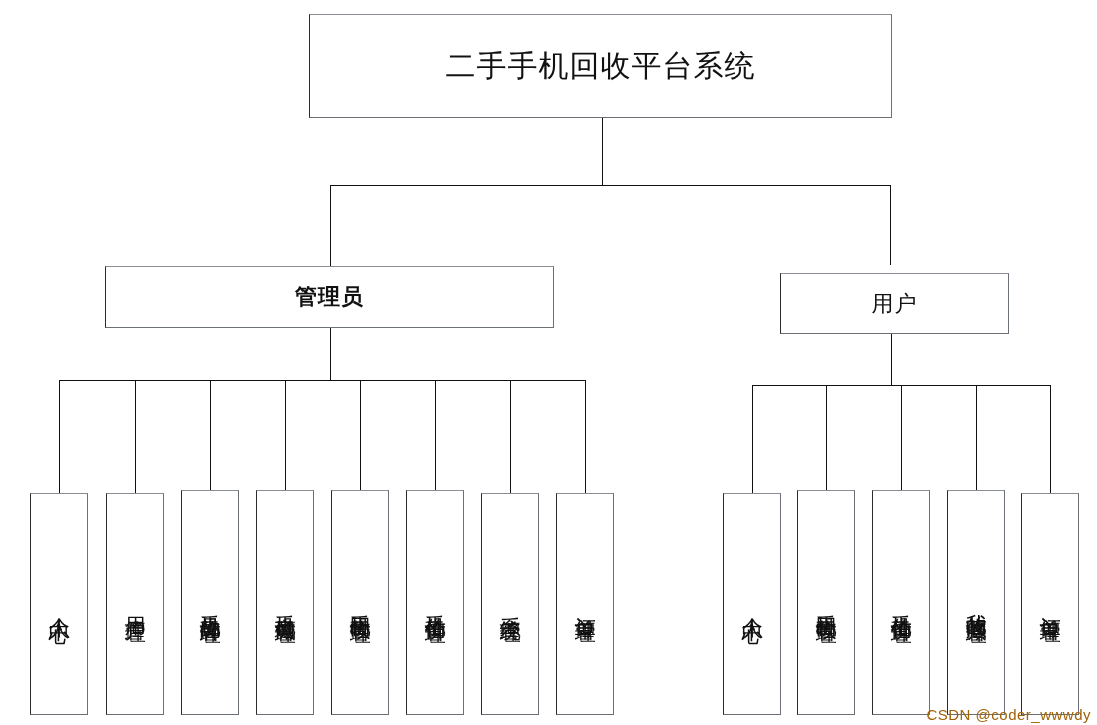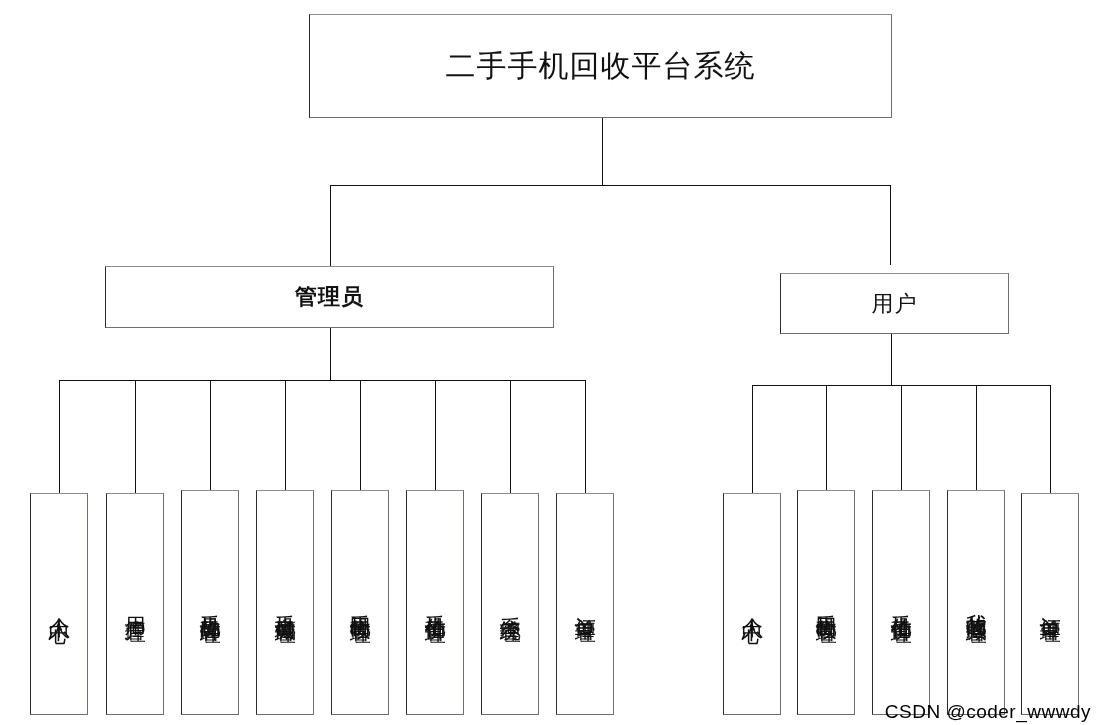--- a/index.html
+++ b/index.html
@@ -59,22 +59,22 @@
     background: #111111;
   }
   .line.v { width: 1px; }
   .line.h { height: 1px; }
 
   
   #watermark {
     position: absolute;
     right: 6px;
     bottom: 2px;
-    font-size: 19px;
-    color: #000000;
+    font-size: 15px;
+    color: #a16207;
     letter-spacing: 0.5px;
     white-space: nowrap;
     font-family: "Liberation Sans", "DejaVu Sans", sans-serif;
   }
 </style>
 </head>
 <body>
 
 <div id="canvas">
 

